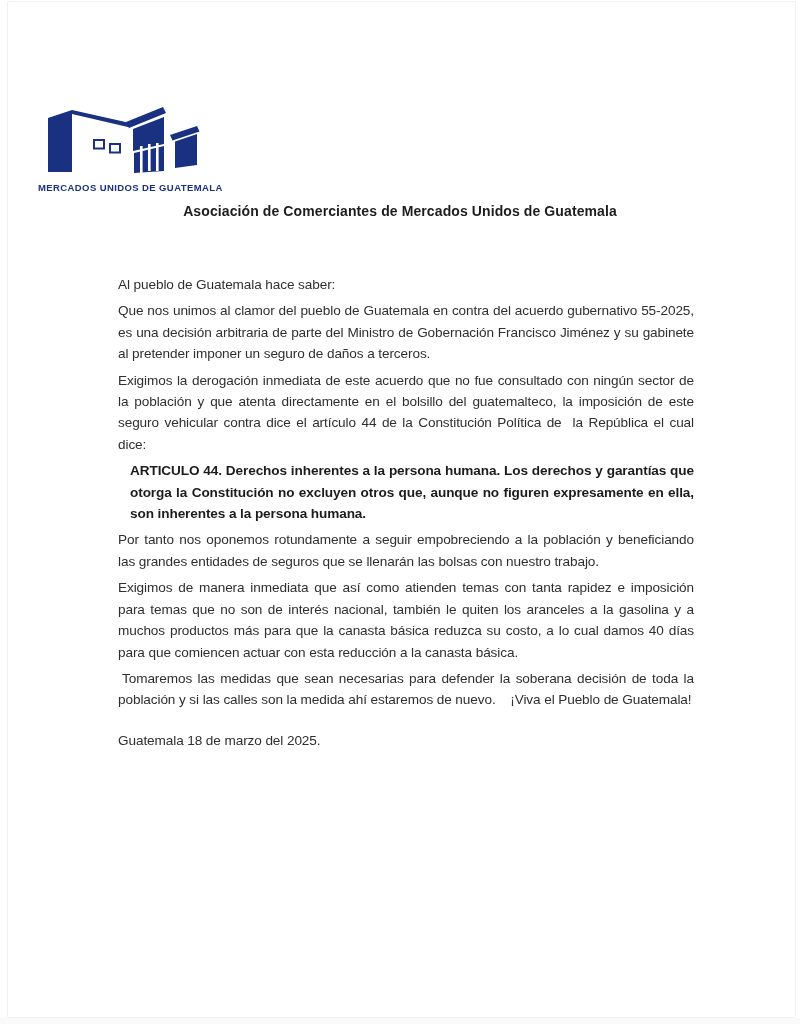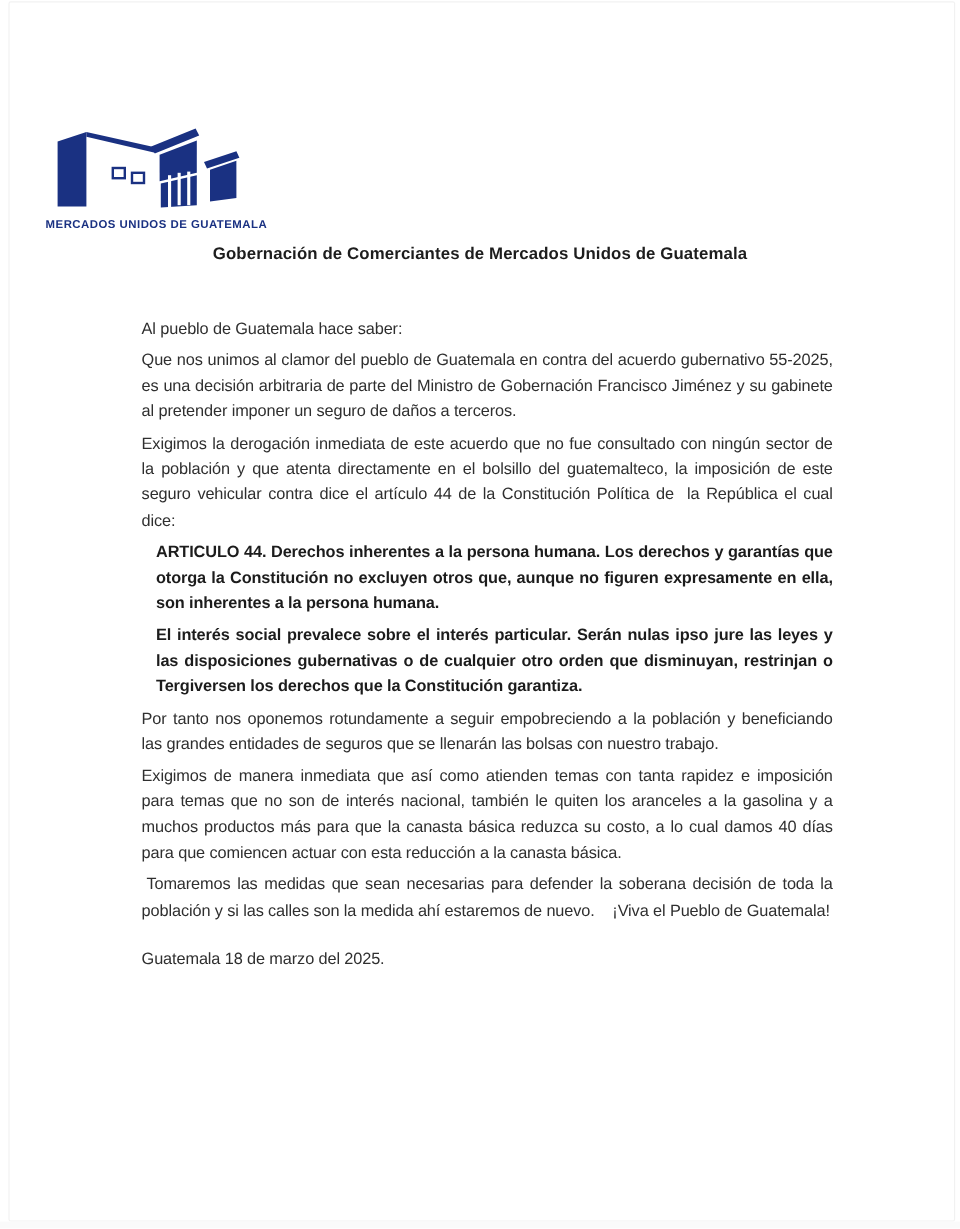--- a/index.html
+++ b/index.html
@@ -56,21 +56,21 @@
     right: 0;
     text-align: center;
     font-size: 14px;
     font-weight: 700;
     color: #1d1d1d;
     letter-spacing: 0.1px;
   }
   .content {
     position: absolute;
     left: 118px;
-    top: 263px;
+    top: 274px;
     width: 576px;
     font-size: 13.6px;
     letter-spacing: -0.1px;
     line-height: 21.4px;
     color: #2f2f2f;
   }
   .salutation {
     margin: 0 0 38px 0;
   }
   .content p {
@@ -116,28 +116,27 @@
       <rect x="110" y="50" width="2.6" height="27" fill="#ffffff"></rect>
       <rect x="118" y="49" width="2.6" height="28" fill="#ffffff"></rect>
 
       <polygon points="132,41 159,32 161.5,37.5 134.5,46.5" fill="#1a3182"></polygon>
 
       <polygon points="137,47.5 159,40 159,71 137,74" fill="#1a3182"></polygon>
     </svg>
     <div class="logo-text">MERCADOS UNIDOS DE GUATEMALA</div>
   </div>
 
-  <div class="doc-title">Gobernación de Comerciantes de Mercados Unidos de Guatemala</div>
+  <div class="doc-title">Asociación de Comerciantes de Mercados Unidos de Guatemala</div>
 
   <div class="content">
     <p class="salutation">Al pueblo de Guatemala hace saber:</p>
 
     <p>Que nos unimos al clamor del pueblo de Guatemala en contra del acuerdo gubernativo 55-2025, es una decisión arbitraria de parte del Ministro de Gobernación Francisco Jiménez y su gabinete al pretender imponer un seguro de daños a terceros.</p>
     <p>Exigimos la derogación inmediata de este acuerdo que no fue consultado con ningún sector de la población y que atenta directamente en el bolsillo del guatemalteco, la imposición de este seguro vehicular contra dice el artículo 44 de la Constitución Política de &nbsp;la República el cual dice:</p>
     <p class="bold">ARTICULO 44. Derechos inherentes a la persona humana. Los derechos y garantías que otorga la Constitución no excluyen otros que, aunque no figuren expresamente en ella, son inherentes a la persona humana.</p>
-    <p class="bold">El interés social prevalece sobre el interés particular. Serán nulas ipso jure las leyes y las disposiciones gubernativas o de cualquier otro orden que disminuyan, restrinjan o Tergiversen los derechos que la Constitución garantiza.</p>
     <p>Por tanto nos oponemos rotundamente a seguir empobreciendo a la población y beneficiando las grandes entidades de seguros que se llenarán las bolsas con nuestro trabajo.</p>
     <p>Exigimos de manera inmediata que así como atienden temas con tanta rapidez e imposición para temas que no son de interés nacional, también le quiten los aranceles a la gasolina y a muchos productos más para que la canasta básica reduzca su costo, a lo cual damos 40 días para que comiencen actuar con esta reducción a la canasta básica.</p>
     <p class="small-indent">Tomaremos las medidas que sean necesarias para defender la soberana decisión de toda la población y si las calles son la medida ahí estaremos de nuevo. &nbsp;&nbsp;&nbsp;¡Viva el Pueblo de Guatemala!</p>
 
     <div class="date-line">Guatemala 18 de marzo del 2025.</div>
   </div>
 </div>
 
 </body></html>

